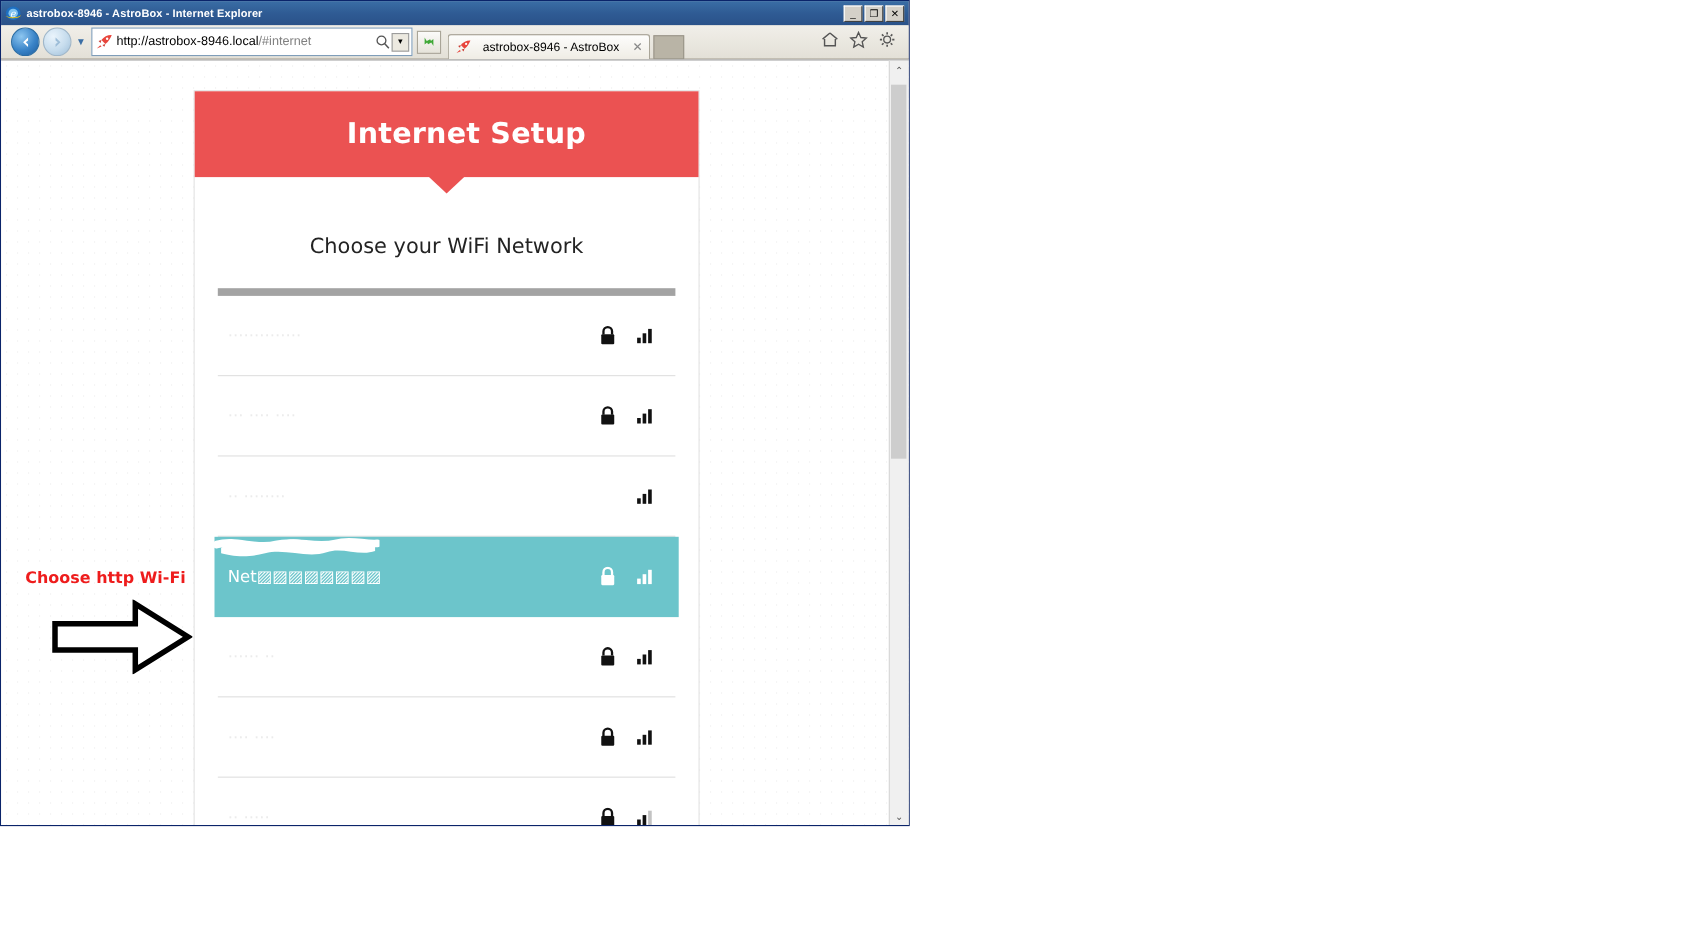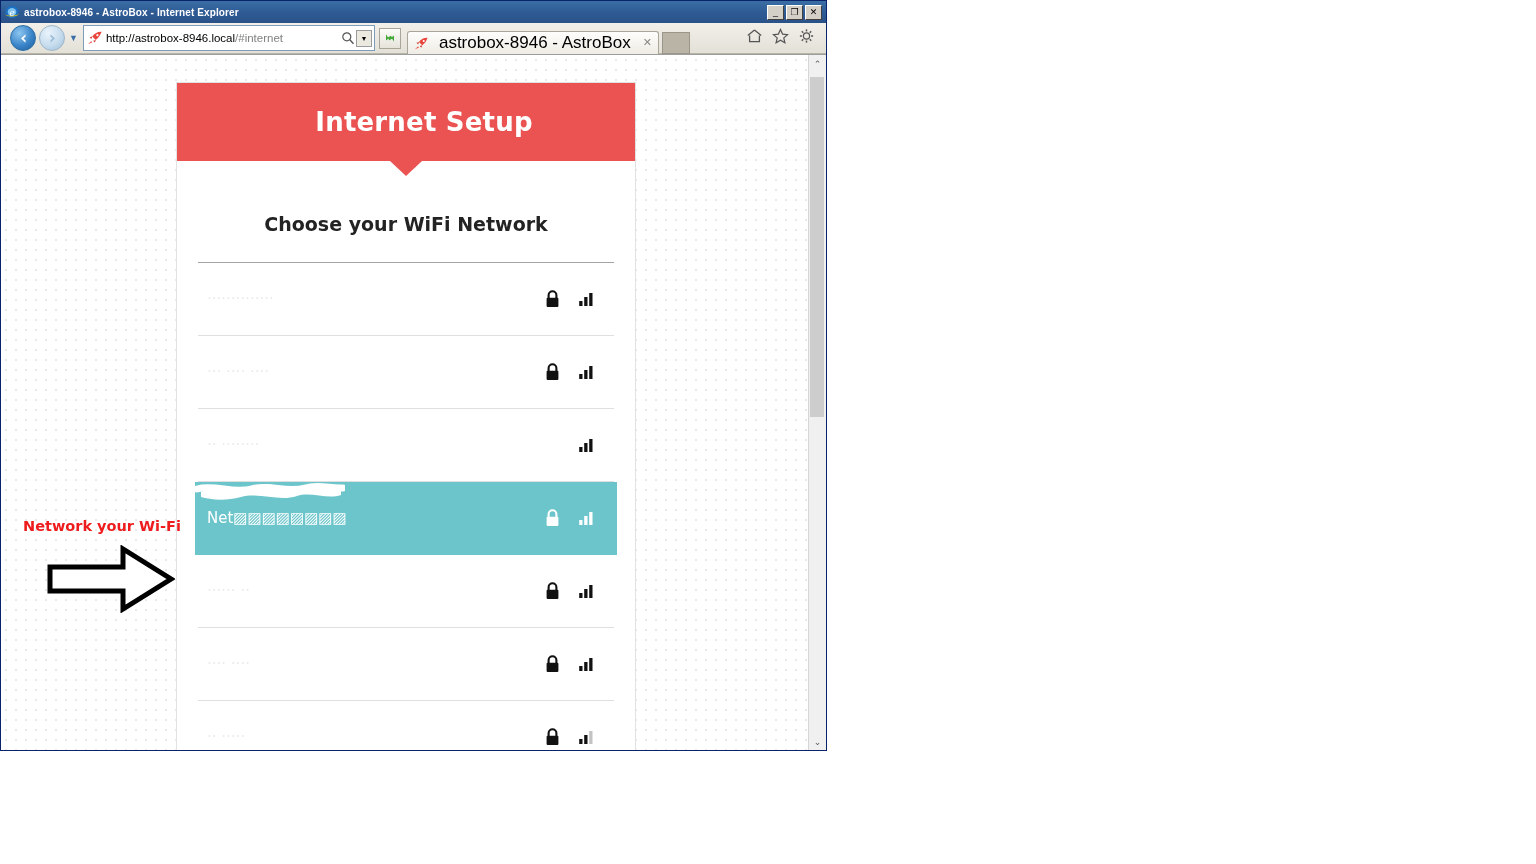--- a/index.html
+++ b/index.html
@@ -149,21 +149,21 @@
     background: linear-gradient(to bottom,#fdfdfc,#efece4);
     border: 1px solid #a9a598;
     border-bottom: none;
     display: flex;
     align-items: center;
     padding: 0 6px 0 5px;
     box-sizing: border-box;
     gap: 6px;
     border-radius: 3px 3px 0 0;
   }
-  .tab-title { font-size: 17px; color: #000; white-space: nowrap; }
+  .tab-title { font-size: 11px; color: #000; white-space: nowrap; }
   .tab-close { font-size: 11px; color: #888; padding-left: 6px; }
   .newtab {
     width: 28px; height: 22px;
     margin-left: 3px;
     background: #b9b4a6;
     border: 1px solid #9b968a;
     box-sizing: border-box;
   }
   .toolicons { display:flex; align-items:center; gap:9px; margin-right: 6px; flex:none;}
 
@@ -235,28 +235,28 @@
     transform: translateX(-50%);
     width: 0; height: 0;
     border-left: 16px solid transparent;
     border-right: 16px solid transparent;
     border-top: 15px solid #eb5252;
   }
   .card-body { padding: 0 21px 0 21px; }
   .choose-title {
     text-align: center;
     font-size: 19px;
-    font-weight: bold;
+    font-weight: normal;
     color: #232323;
     padding-top: 52px;
     padding-bottom: 27px;
     font-family: "DejaVu Sans", sans-serif;
   }
 
-  .net-list { border-top: 1px solid #a3a3a3; }
+  .net-list { border-top: 7px solid #a3a3a3; }
   .net-row {
     height: 73px;
     display: flex;
     align-items: center;
     border-bottom: 1px solid #dfdfdf;
     box-sizing: border-box;
     padding: 0 13px 0 9px;
     position: relative;
   }
   .net-row.selected {
@@ -559,21 +559,21 @@
                       <rect x="6.2" y="6" width="3.3" height="9" fill="#111111" opacity="1"></rect>
                       <rect x="11.2" y="2" width="3.3" height="13" fill="#111111" opacity="0.25"></rect>
                     </svg>
                   </span>
                 </div>
               </div>
             </div>
         </div>
       </div>
 
-      <div class="annot-text">Network your Wi-Fi</div>
+      <div class="annot-text">Choose http Wi-Fi</div>
       <div class="annot-arrow">
         <svg width="128" height="68" viewBox="0 0 128 68">
           <path d="M3 22 L76 22 L76 4 L124 34 L76 64 L76 46 L3 46 Z" fill="#ffffff" stroke="#000000" stroke-width="5" stroke-linejoin="miter"></path>
         </svg>
       </div>
 
     </div>
 
     <div class="vscroll">
       <span class="vs-arrow up">⌃</span>

